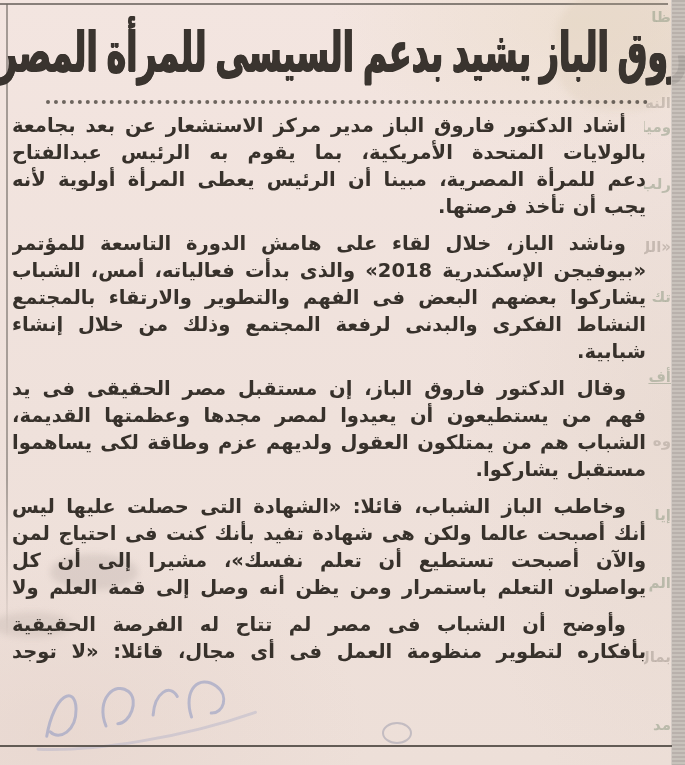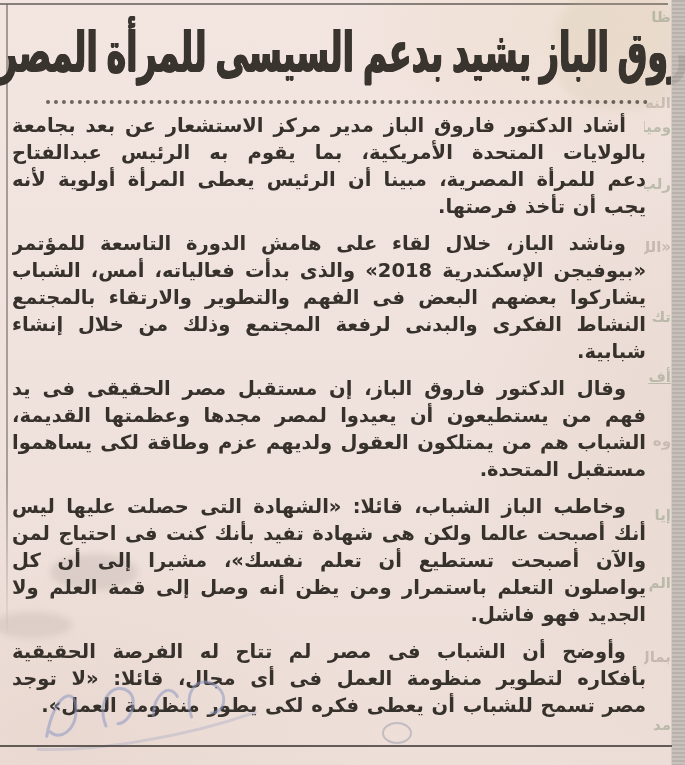--- a/index.html
+++ b/index.html
@@ -33,21 +33,21 @@
   .line.first{text-indent:20px;}
   .line.last{text-align-last:right;}
   .ghost-strip{position:absolute;top:0;right:13px;width:28px;height:748px;overflow:hidden;
     color:rgba(146,156,134,.55);font-size:15px;font-weight:700;filter:blur(.6px);}
   .ghost-strip span{position:absolute;right:1px;white-space:nowrap;}
   .ghost-strip span:nth-of-type(1){top:8px;margin-left:17px;}
   .ghost-strip span:nth-of-type(2){top:62px;color:rgba(150,140,130,.4);margin-top:32px;}
   .ghost-strip span:nth-of-type(3){top:118px;margin-left:32px;}
   .ghost-strip span:nth-of-type(4){top:175px;}
   .ghost-strip span:nth-of-type(5){top:238px;color:rgba(150,140,130,.45);}
-  .ghost-strip span:nth-of-type(6){top:308px;margin-left:8px;}
+  .ghost-strip span:nth-of-type(6){top:288px;margin-left:8px;}
   .ghost-strip span:nth-of-type(7){top:368px;text-decoration:underline;}
   .ghost-strip span:nth-of-type(8){top:432px;color:rgba(150,140,130,.4);}
   .ghost-strip span:nth-of-type(9){top:506px;margin-left:20px;}
   .ghost-strip span:nth-of-type(10){top:574px;}
   .ghost-strip span:nth-of-type(11){top:648px;color:rgba(150,140,130,.45);}
   .ghost-strip span:nth-of-type(12){top:716px;margin-left:44px;}
   .edge-band{position:absolute;top:0;right:0;width:13px;height:765px;opacity:.9;
     background:repeating-linear-gradient(180deg,#b4ada8 0 2px,#c5bfb9 2px 4px);
     border-left:1px solid #d2cbc5;}
   .bottom-rule{position:absolute;top:745px;left:0;width:672px;height:2px;background:#4a443e;opacity:.85;}
@@ -86,33 +86,31 @@
       <div class="line first">وناشد الباز، خلال لقاء على هامش الدورة التاسعة للمؤتمر الدولى</div>
       <div class="line">«بيوفيجن الإسكندرية 2018» والذى بدأت فعالياته، أمس، الشباب أن</div>
       <div class="line">يشاركوا بعضهم البعض فى الفهم والتطوير والارتقاء بالمجتمع لإعادة</div>
       <div class="line">النشاط الفكرى والبدنى لرفعة المجتمع وذلك من خلال إنشاء جمعيات</div>
       <div class="line last">شبابية.</div>
     </div>
     <div class="para">
       <div class="line first">وقال الدكتور فاروق الباز، إن مستقبل مصر الحقيقى فى يد الشباب،</div>
       <div class="line">فهم من يستطيعون أن يعيدوا لمصر مجدها وعظمتها القديمة، موضحا أن</div>
       <div class="line">الشباب هم من يمتلكون العقول ولديهم عزم وطاقة لكى يساهموا فى بناء</div>
-      <div class="line last">مستقبل المتحدة.</div>
+      <div class="line last">مستقبل يشاركوا.</div>
     </div>
     <div class="para">
       <div class="line first">وخاطب الباز الشباب، قائلا: «الشهادة التى حصلت عليها ليس معناها</div>
       <div class="line">أنك أصبحت عالما ولكن هى شهادة تفيد بأنك كنت فى احتياج لمن يعلمك،</div>
       <div class="line">والآن أصبحت تستطيع أن تعلم نفسك»، مشيرا إلى أن كل العظماء الكبار</div>
       <div class="line">يواصلون التعلم باستمرار ومن يظن أنه وصل إلى قمة العلم ولا يتابع</div>
-      <div class="line last">الجديد فهو فاشل.</div>
     </div>
     <div class="para">
       <div class="line first">وأوضح أن الشباب فى مصر لم تتاح له الفرصة الحقيقية للمشاركة</div>
       <div class="line">بأفكاره لتطوير منظومة العمل فى أى مجال، قائلا: «لا توجد مؤسسة فى</div>
-      <div class="line last">مصر تسمح للشباب أن يعطى فكره لكى يطور منظومة العمل».</div>
     </div>
   </div>
 
   <div class="ghost-strip">
     <span>ظا</span>
     <span>النه</span>
     <span>وميا</span>
     <span>رلب</span>
     <span>«الل</span>
     <span>تك</span>

